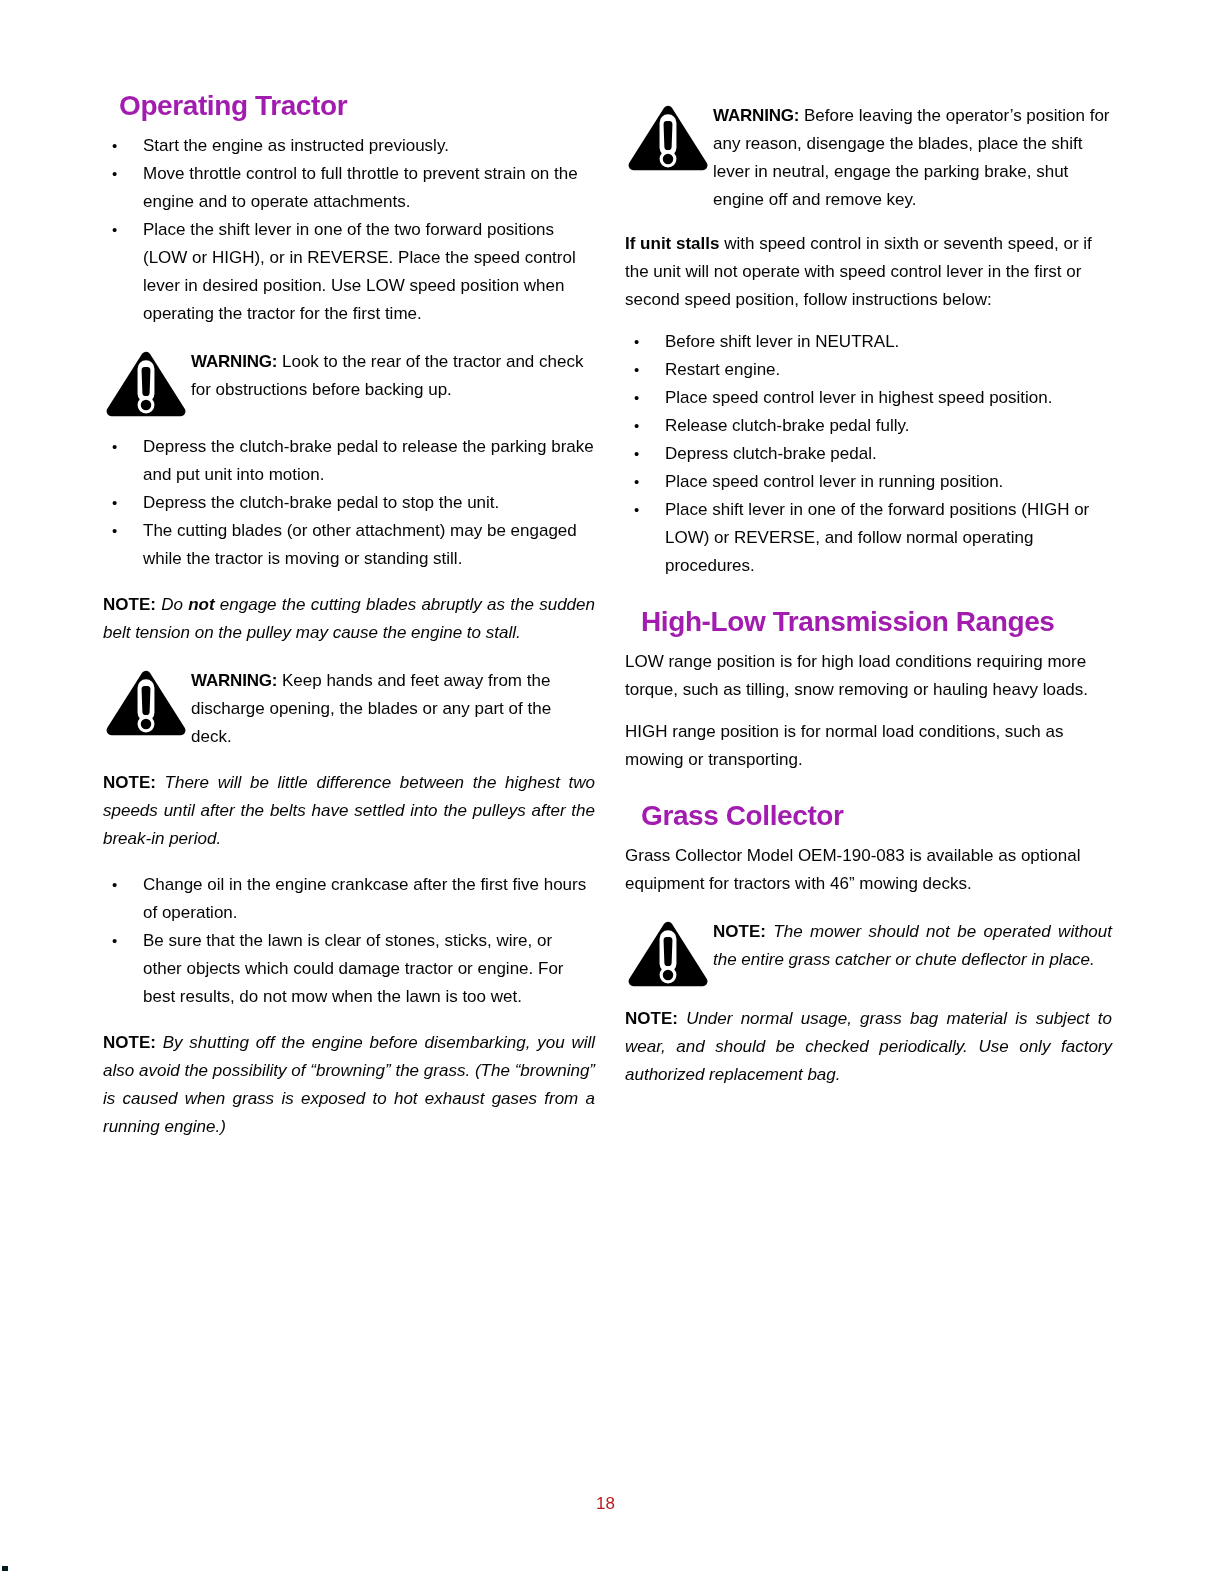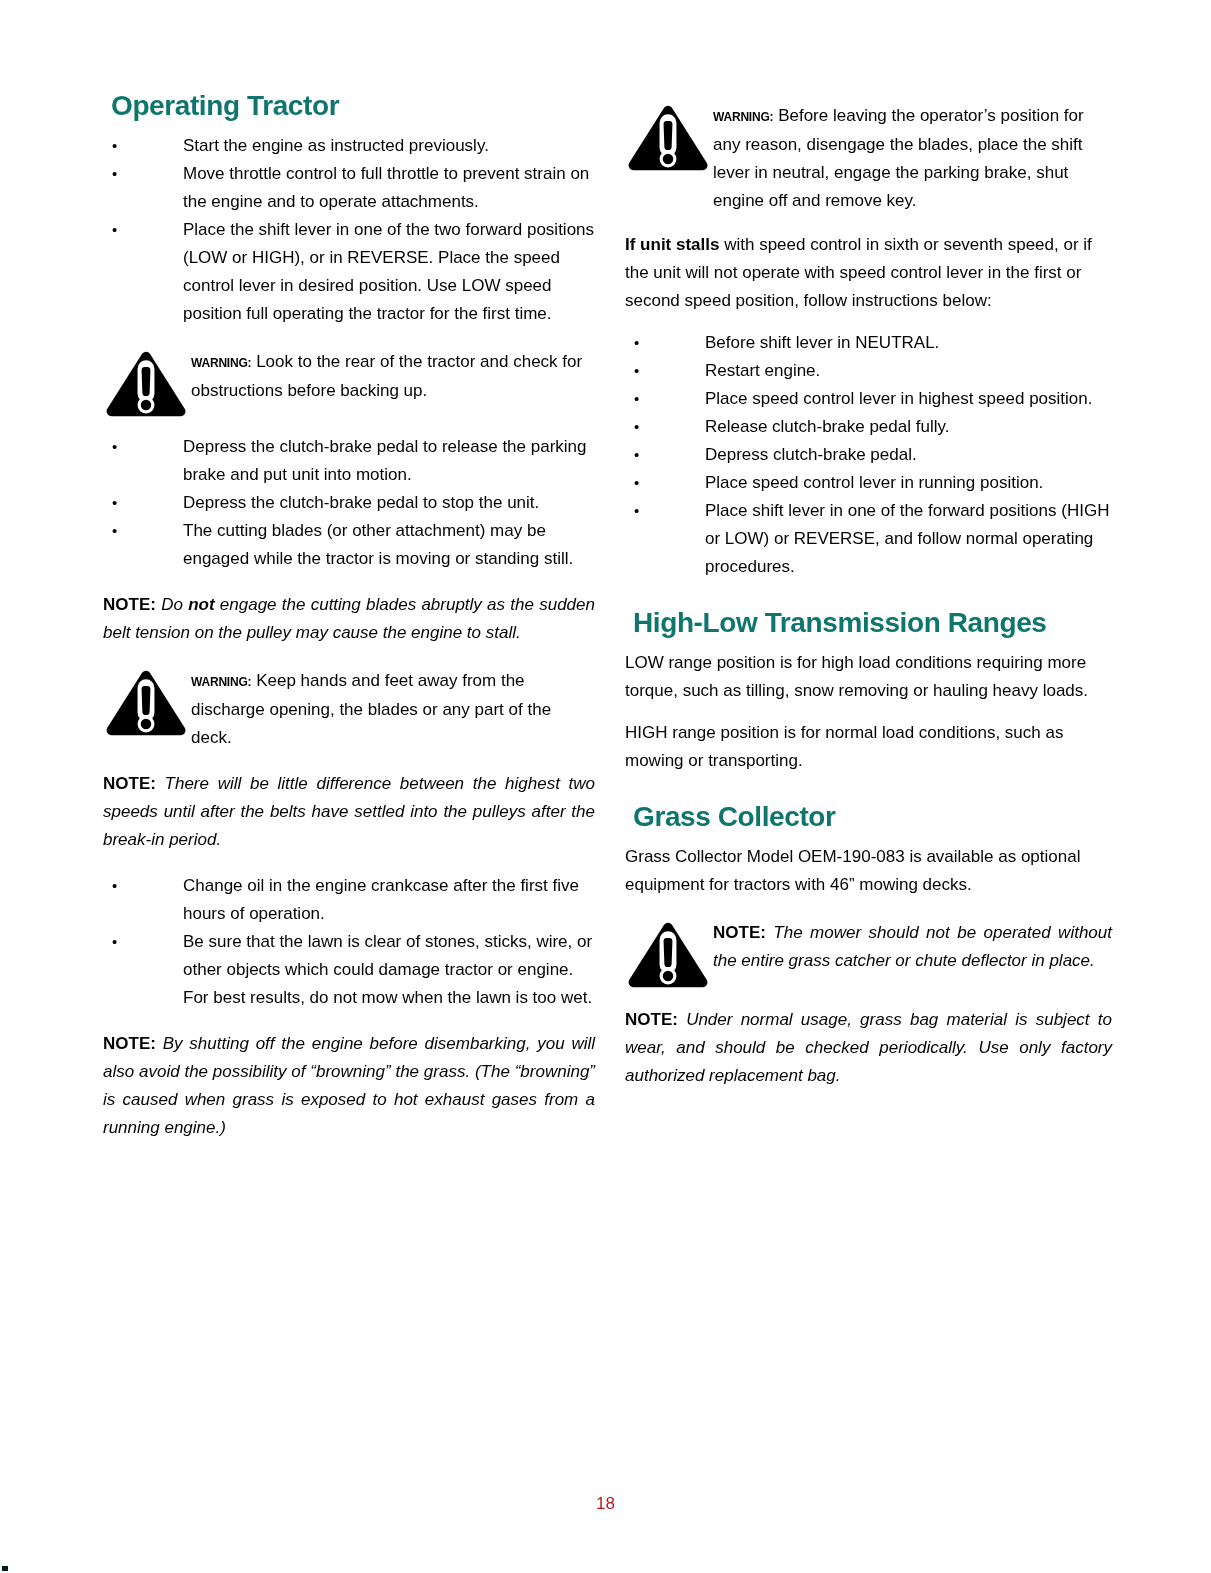--- a/index.html
+++ b/index.html
@@ -6,32 +6,32 @@
   body{
     width:1211px;height:1573px;background:#ffffff;position:relative;
     font-family:"Liberation Sans",sans-serif;color:#050505;
     -webkit-font-smoothing:antialiased;
   }
   .col{position:absolute;font-size:17px;line-height:28px;}
   .col-left{left:103px;top:90px;width:492px;}
   .col-right{left:625px;top:102px;width:487px;}
   h1.section{
     font-size:28px;line-height:32px;font-weight:bold;letter-spacing:-0.4px;
-    margin:0 0 10px 8px;color:#0f766e;
+    margin:0 0 10px 16px;color:#a21caf;
   }
   .col-right h1.section{margin-top:26px;}
   .bullets{margin:2px 0 12px 0;}
   .bullet{display:flex;}
   .bullet .dot{flex:0 0 40px;padding-left:9px;box-sizing:border-box;font-size:15px;}
-  .bullet .btxt{flex:1;margin-left:40px;}
+  .bullet .btxt{flex:1;}
   .warnbox{display:flex;align-items:flex-start;margin:20px 0 16px 0;}
   .warn-icon{flex:0 0 86px;margin-top:3px;}
   .warn-icon svg{display:block;}
   .warn-text{margin:0;flex:1;padding-left:2px;}
-  .wlabel{font-size:12px;font-weight:bold;letter-spacing:-0.2px;}
+  .wlabel{font-size:17px;font-weight:bold;letter-spacing:-0.2px;}
   .nlabel{font-weight:bold;font-style:normal;}
   p.note{text-align:justify;margin:18px 0 18px 0;}
   p.note i{}
   .warn-text.justified{text-align:justify;}
   p.para{margin:0 0 14px 0;}
   p.stall{margin:16px 0 14px 0;}
   .page-num{
     position:absolute;left:0;top:1494px;width:100%;
     text-align:center;font-size:17px;color:#b91c1c;
   }
@@ -60,21 +60,21 @@
     <div class="bullet">
       <span class="dot">•</span>
       <span class="btxt">Start the engine as instructed previously.</span>
     </div>
     <div class="bullet">
       <span class="dot">•</span>
       <span class="btxt">Move throttle control to full throttle to prevent strain on the engine and to operate attachments.</span>
     </div>
     <div class="bullet">
       <span class="dot">•</span>
-      <span class="btxt">Place the shift lever in one of the two forward positions (LOW or HIGH), or in REVERSE. Place the speed control lever in desired position. Use LOW speed position full operating the tractor for the first time.</span>
+      <span class="btxt">Place the shift lever in one of the two forward positions (LOW or HIGH), or in REVERSE. Place the speed control lever in desired position. Use LOW speed position when operating the tractor for the first time.</span>
     </div>
   </div>
 
   <div class="warnbox">
     <span class="warn-icon">
       <svg width="86" height="66" viewBox="0 0 100 82">
           <use href="#warn-tri"></use>
         </svg>
     </span>
     <p class="warn-text"><b class="wlabel">WARNING:</b> <span>Look to the rear of the tractor and check for obstructions  before backing up.</span></p>

